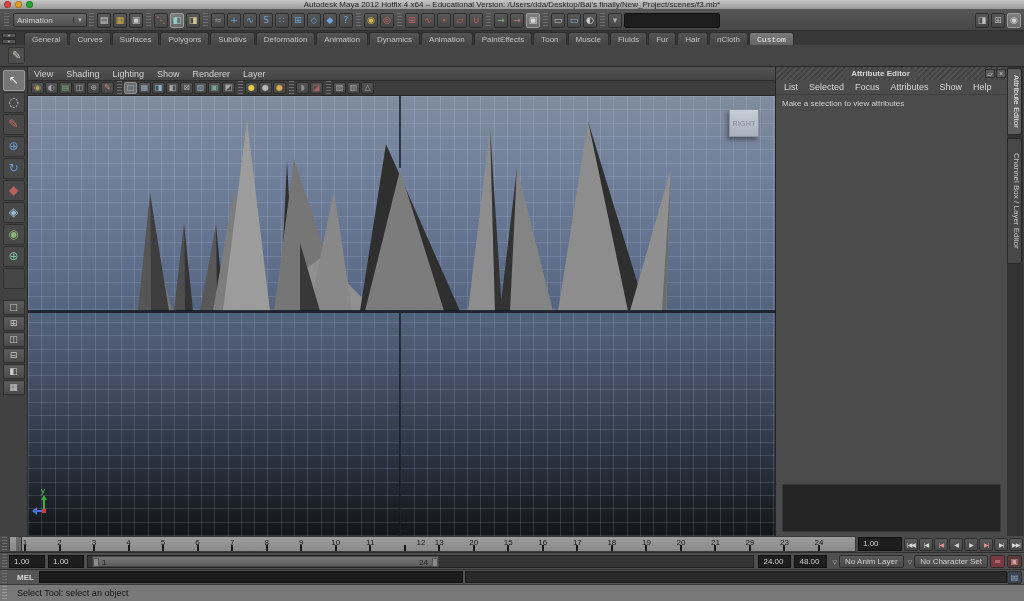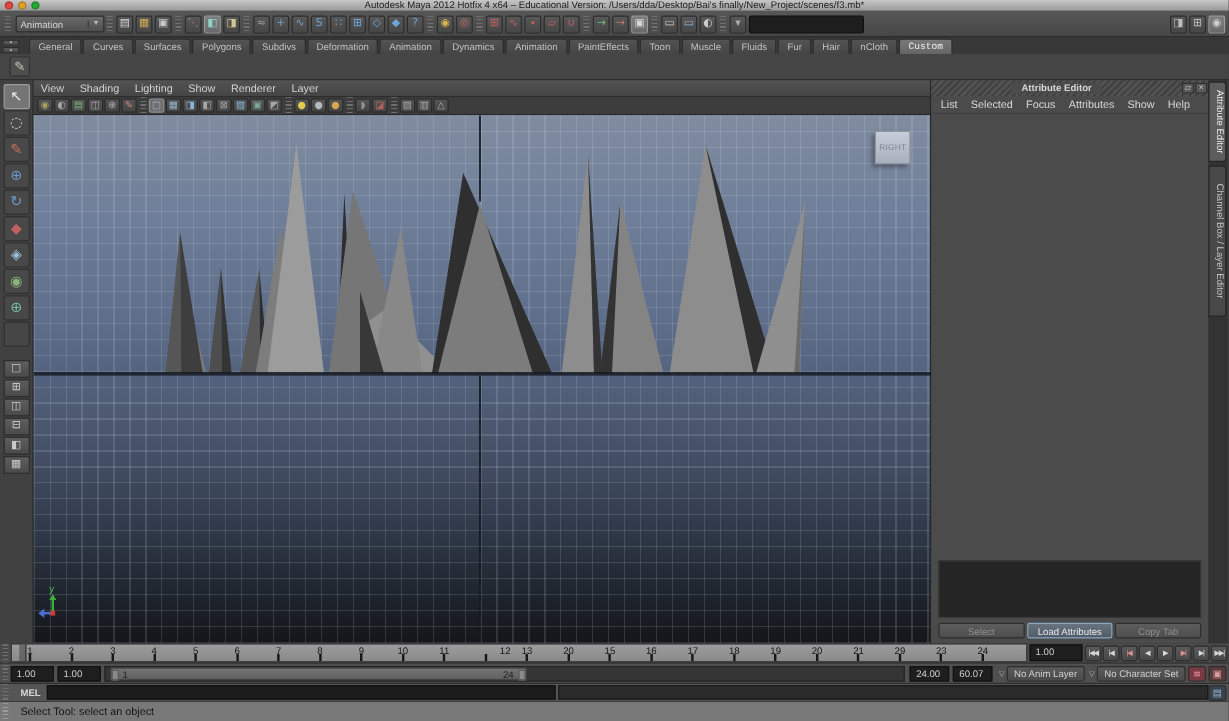--- a/index.html
+++ b/index.html
@@ -342,27 +342,23 @@
       <span class="aewin">×</span>
     </div>
     <div id="aemenus">
         <div class="aemenu">List</div>
         <div class="aemenu">Selected</div>
         <div class="aemenu">Focus</div>
         <div class="aemenu">Attributes</div>
         <div class="aemenu">Show</div>
         <div class="aemenu">Help</div>
       </div>
+    <div id="aehint">Make a selection to view attributes</div>
     <div id="aespace"></div>
     <div id="notesbox"></div>
-    <div id="aebuttons">
-      <div class="aebtn">Select</div>
-      <div class="aebtn primary">Load Attributes</div>
-      <div class="aebtn">Copy Tab</div>
-    </div>
   </div>
 
   <div id="sidetabs">
       <div class="sidetab active">Attribute Editor</div>
       <div class="sidetab" style="padding: 14px 0px;">Channel Box / Layer Editor</div>
     </div>
 </div>
 
 <div id="ruler-row">
   <div class="vsep" style="align-self:center;"></div>
@@ -436,21 +432,21 @@
   <div class="rfield">1.00</div>
   <div id="trough">
     <div id="rangebar">
       <div class="rhandle" style="left:0;"></div>
       <span class="lab" style="left:9px;">1</span>
       <span class="lab" style="right:10px;">24</span>
       <div class="rhandle" style="right:0;"></div>
     </div>
   </div>
   <div class="rfield right">24.00</div>
-  <div class="rfield right">60.07</div>
+  <div class="rfield right">48.00</div>
   <span class="ddarrow">▽</span>
   <div class="dropbtn">No Anim Layer</div>
   <span class="ddarrow">▽</span>
   <div class="dropbtn">No Character Set</div>
   <div id="animicons" style="display:flex;">
       <div class="ricon" style="color: rgb(224, 138, 154); background: rgb(122, 58, 68);">≡</div>
       <div class="ricon" style="color: rgb(216, 160, 160); background: rgb(90, 58, 58);">▣</div>
     </div>
 </div>
 

